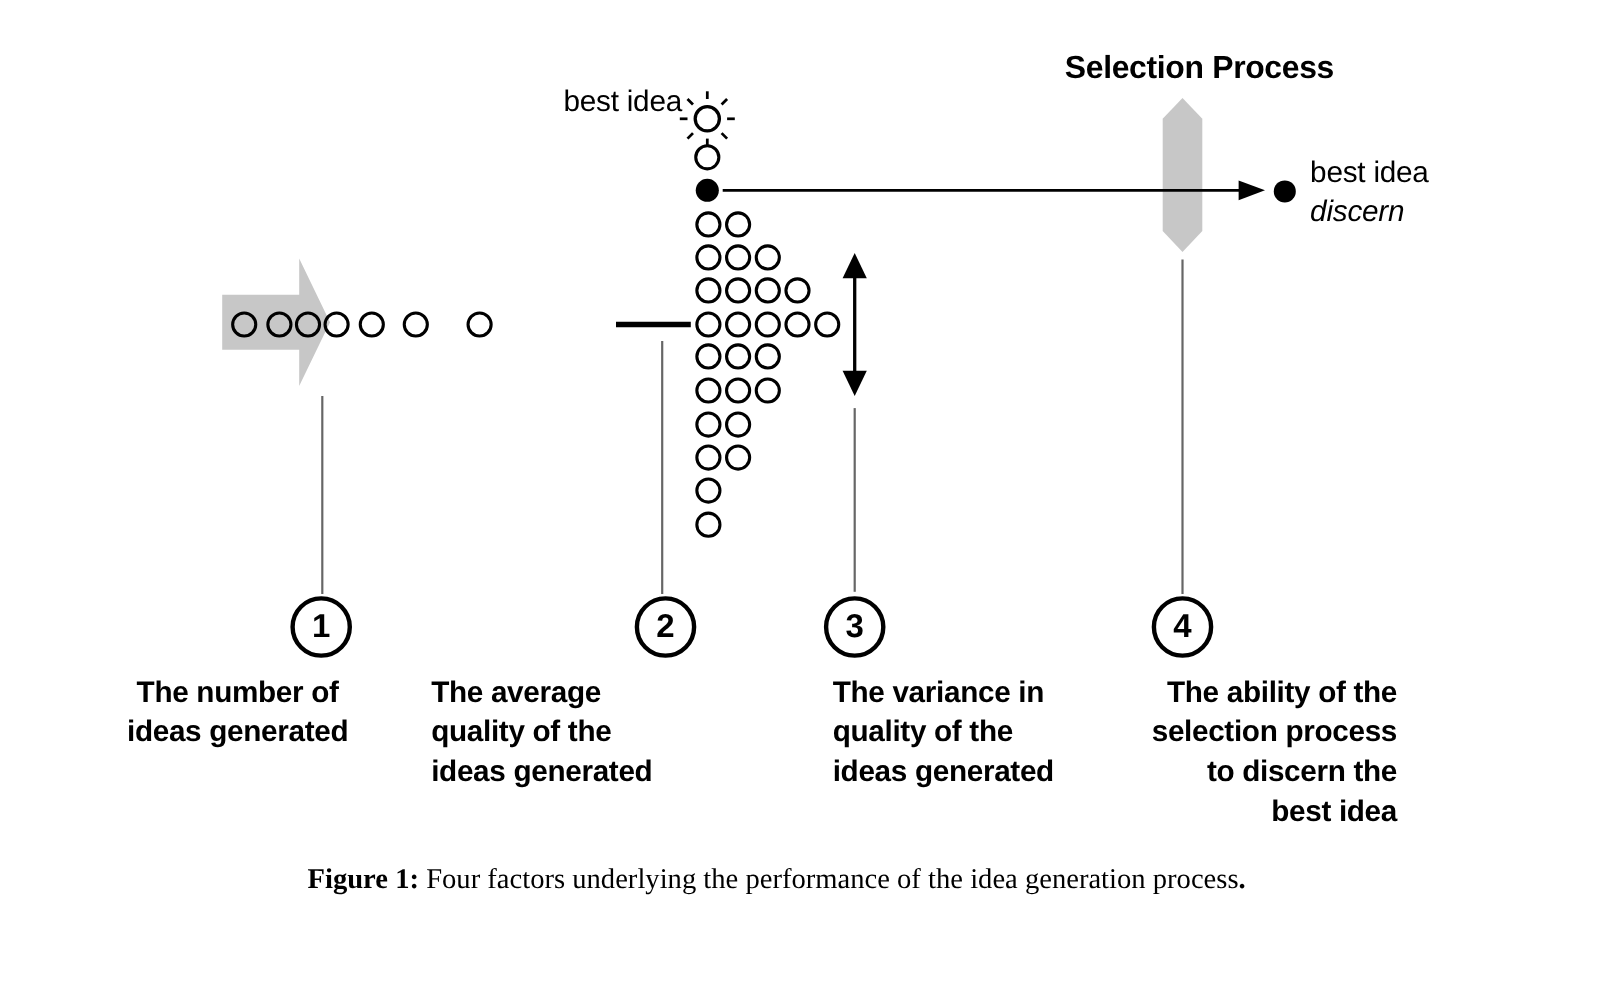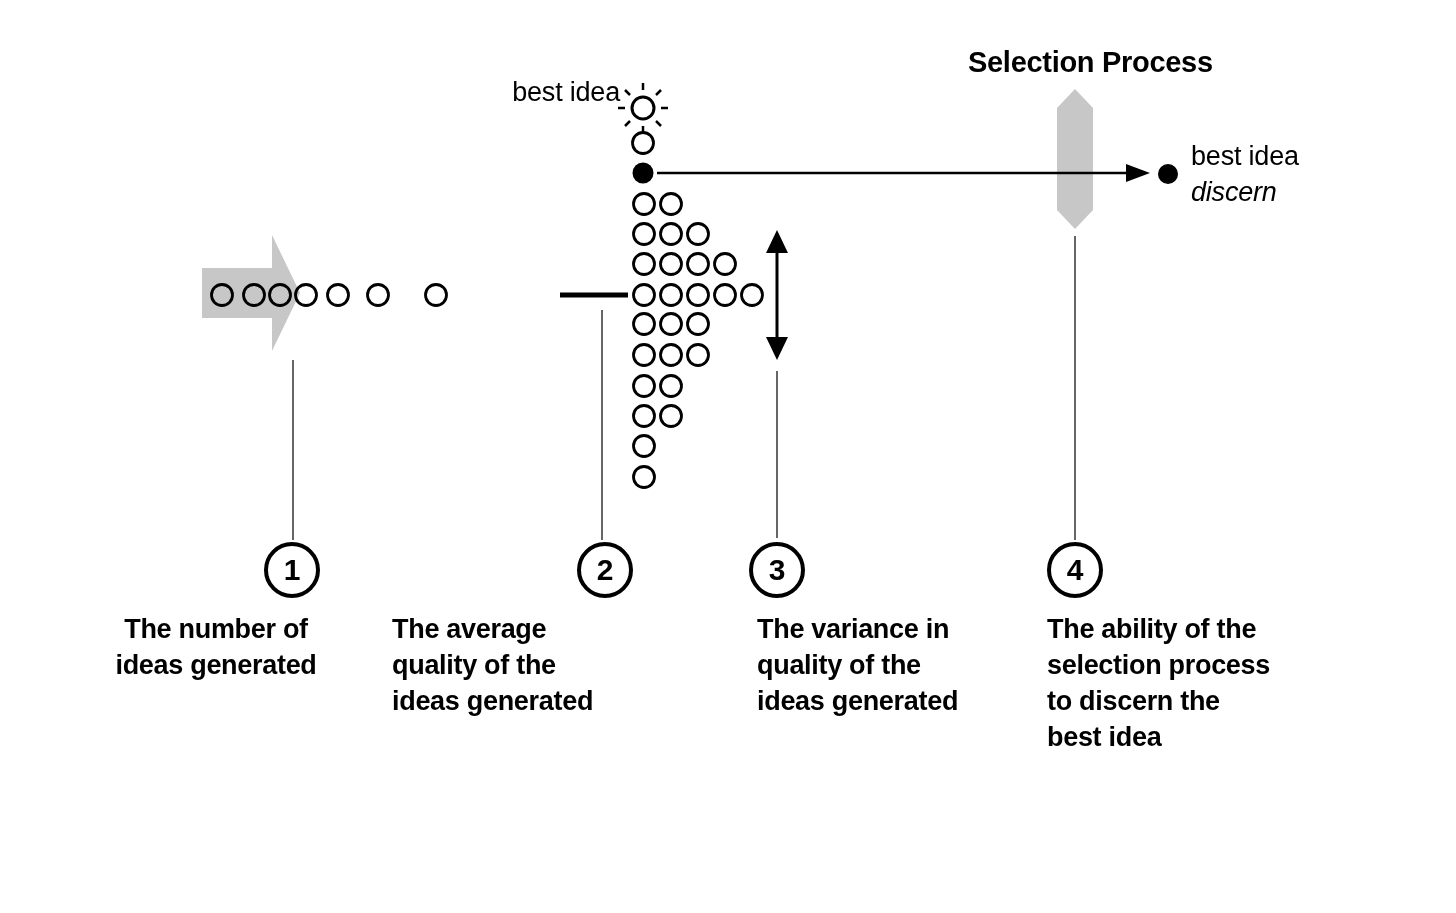--- a/index.html
+++ b/index.html
@@ -144,19 +144,22 @@
   <div class="num-circle" style="left:1047px;top:542px;">4</div>
 
   <div class="factor-label" style="left:96px;top:611px;width:240px;text-align:center;">The number of
 ideas generated</div>
   <div class="factor-label" style="left:392px;top:611px;width:240px;">The average
 quality of the
 ideas generated</div>
   <div class="factor-label" style="left:745px;top:611px;text-align:left;margin-left:12px;">The variance in
 quality of the
 ideas generated</div>
-  <div class="factor-label" style="left:1047px;top:611px;text-align:left;">The ability of the
+  <div class="factor-label" style="left:1047px;top:611px;text-align:right;">The ability of the
 selection process
 to discern the
 best idea</div>
 
+  <div class="caption">
+    <span class="b">Figure 1:</span><span> Four factors underlying the performance of the idea generation process</span><span class="b">.</span>
+  </div>
 
 </div>
 
 </body></html>

